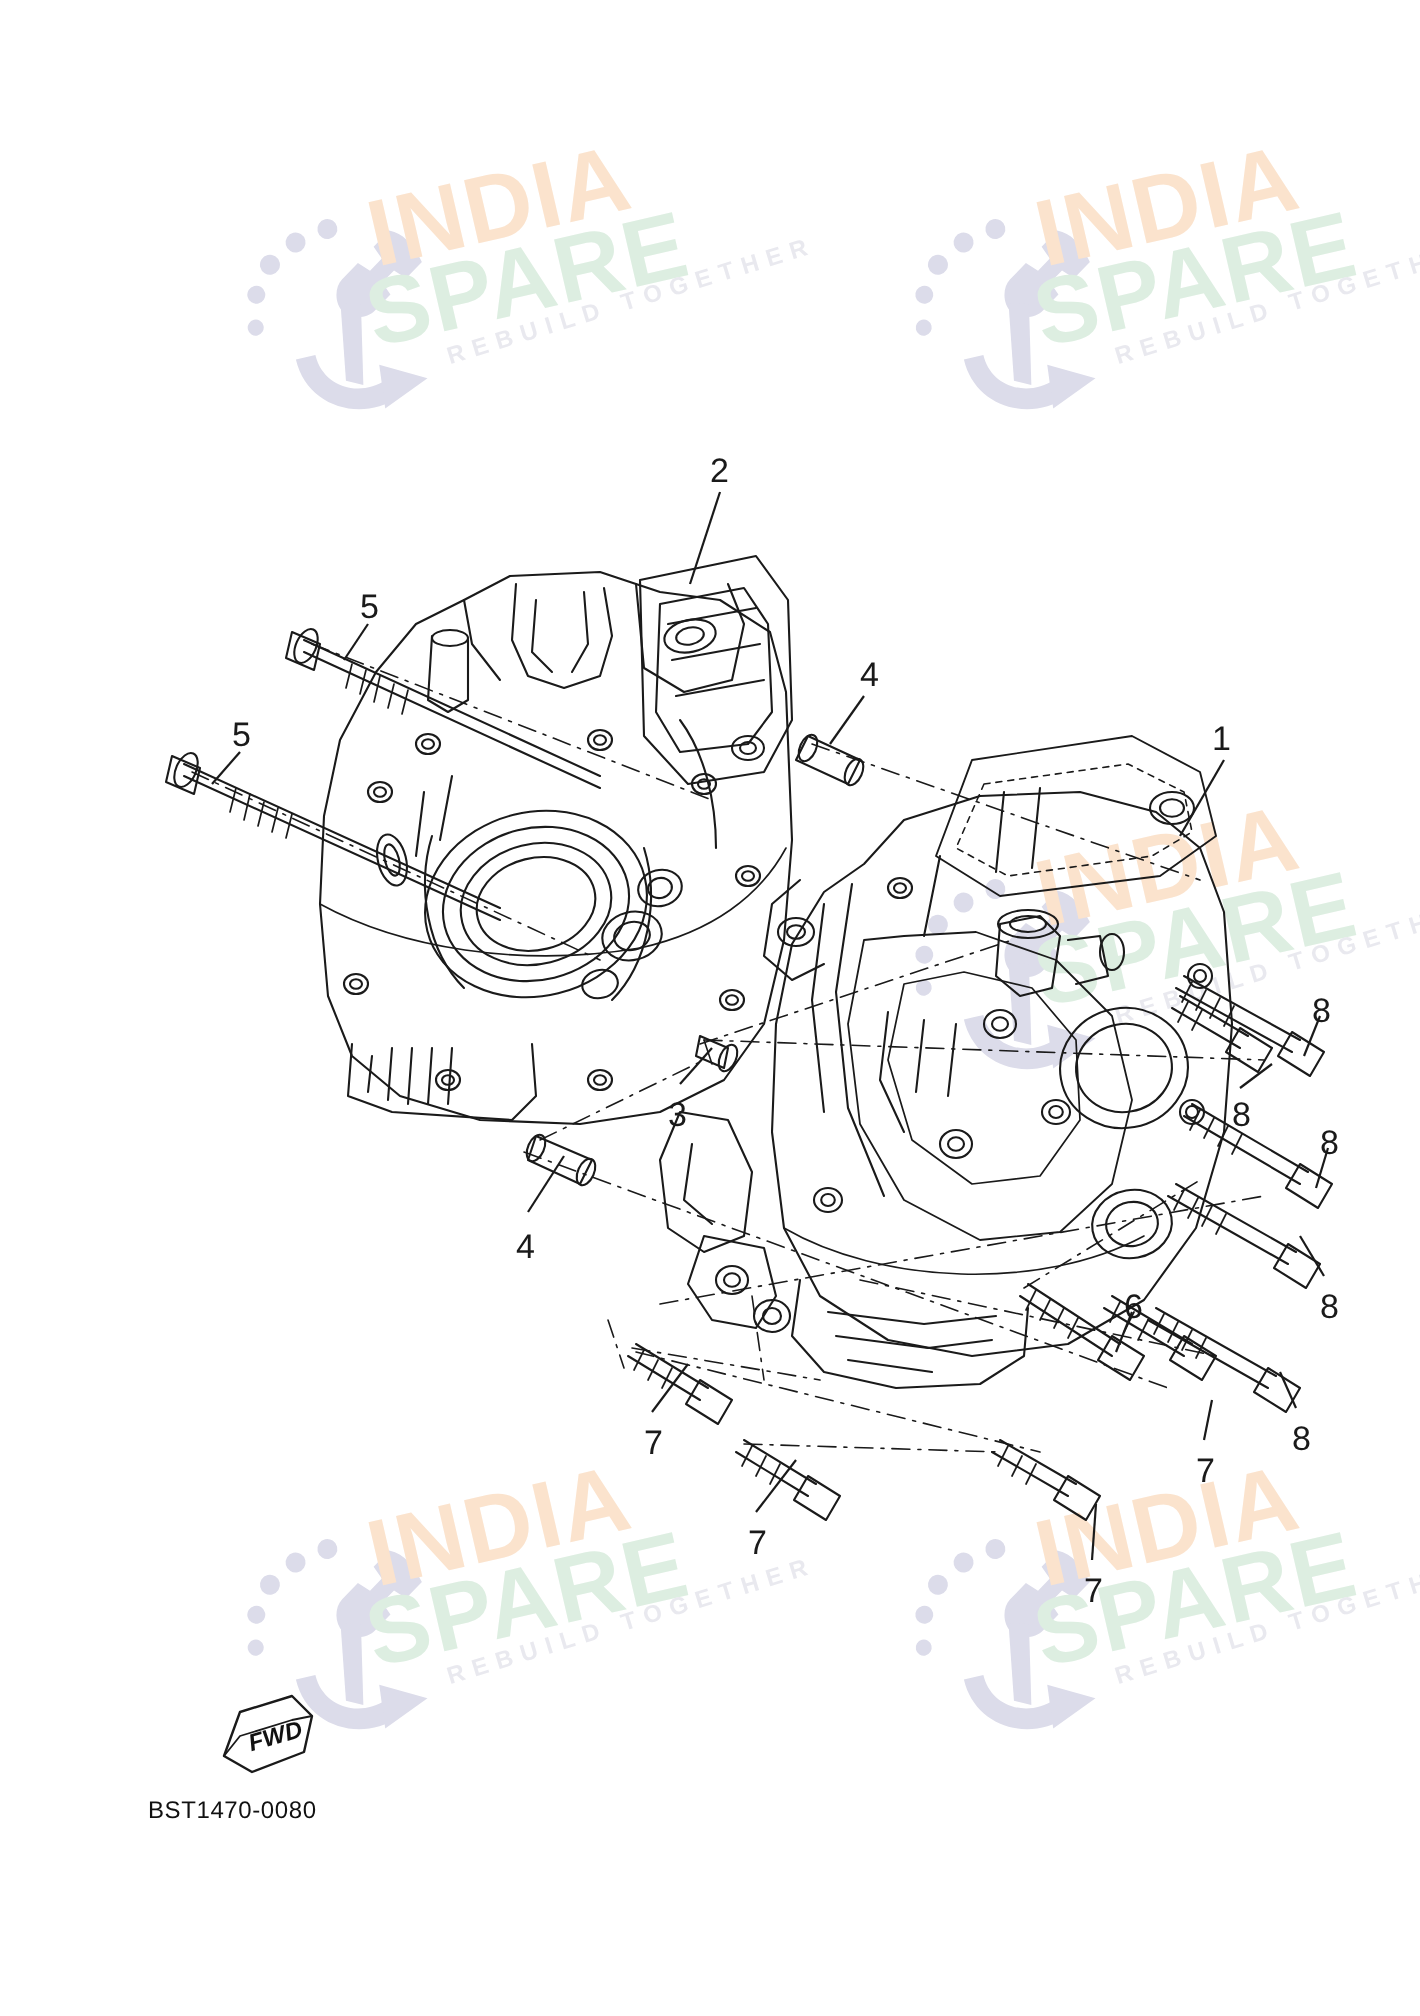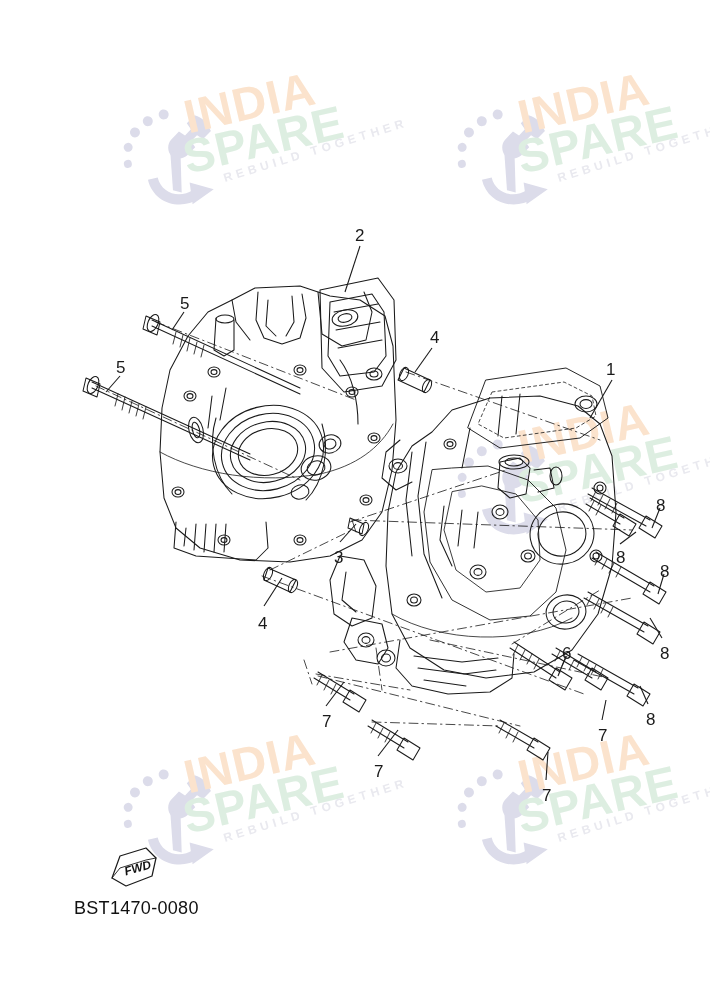--- a/index.html
+++ b/index.html
@@ -11,21 +11,21 @@
   .wm .wm-inner{position:absolute;inset:0;transform:rotate(-13deg);}
   .wm .wm-word{position:absolute;font-weight:bold;letter-spacing:1px;
       font-family:"Liberation Sans",sans-serif;white-space:nowrap;}
   .wm .w-india{left:72px;top:18px;font-size:47px;color:#fbe3cd;}
   .wm .w-spare{left:62px;top:57px;font-size:47px;color:#ddeee1;}
   .wm .w-tag{left:96px;top:100px;font-size:12px;color:#e9e9ef;letter-spacing:4.3px;
       transform:rotate(-4deg);}
   .wm svg{position:absolute;left:0;top:26px;}
   .num{position:absolute;font-size:17px;color:#1a1a1a;
        font-family:"Liberation Sans",sans-serif;}
-  #partno{position:absolute;left:74px;top:898px;font-size:18px;color:#111;
+  #partno{position:absolute;left:74px;top:898px;font-size:12px;color:#111;
        letter-spacing:.3px;}
   #fwdwrap{position:absolute;left:108px;top:848px;}
   #fwdwrap .fwdtxt{position:absolute;left:16px;top:13px;font-size:12px;
        font-weight:bold;font-style:italic;color:#111;transform:rotate(-16deg);}
   svg.art{position:absolute;left:0;top:0;}
 </style>
 </head>
 <body>
 
 <div id="sheet">

